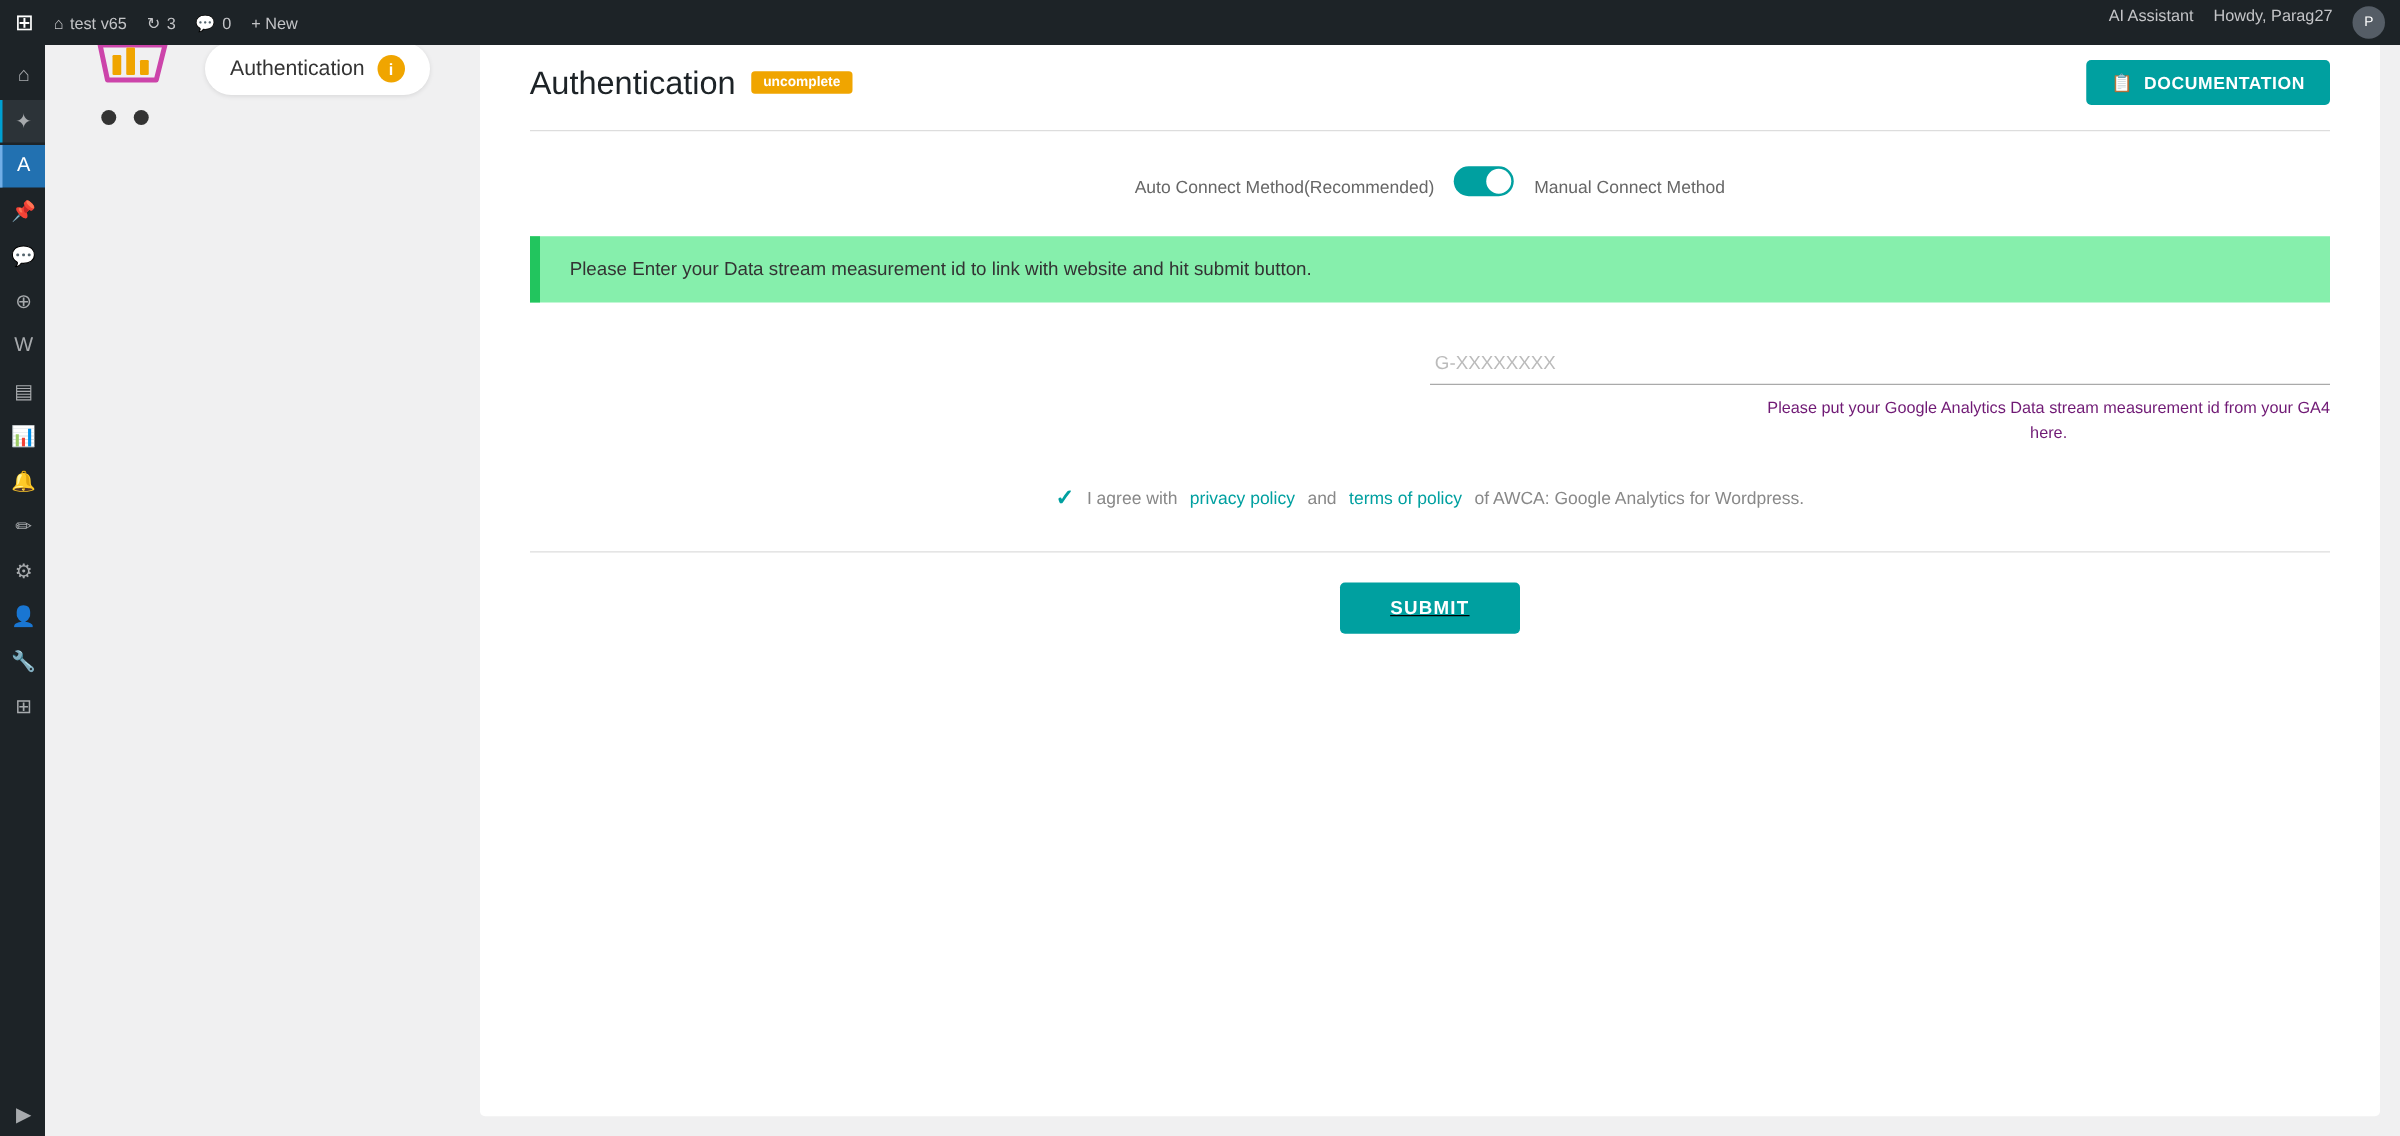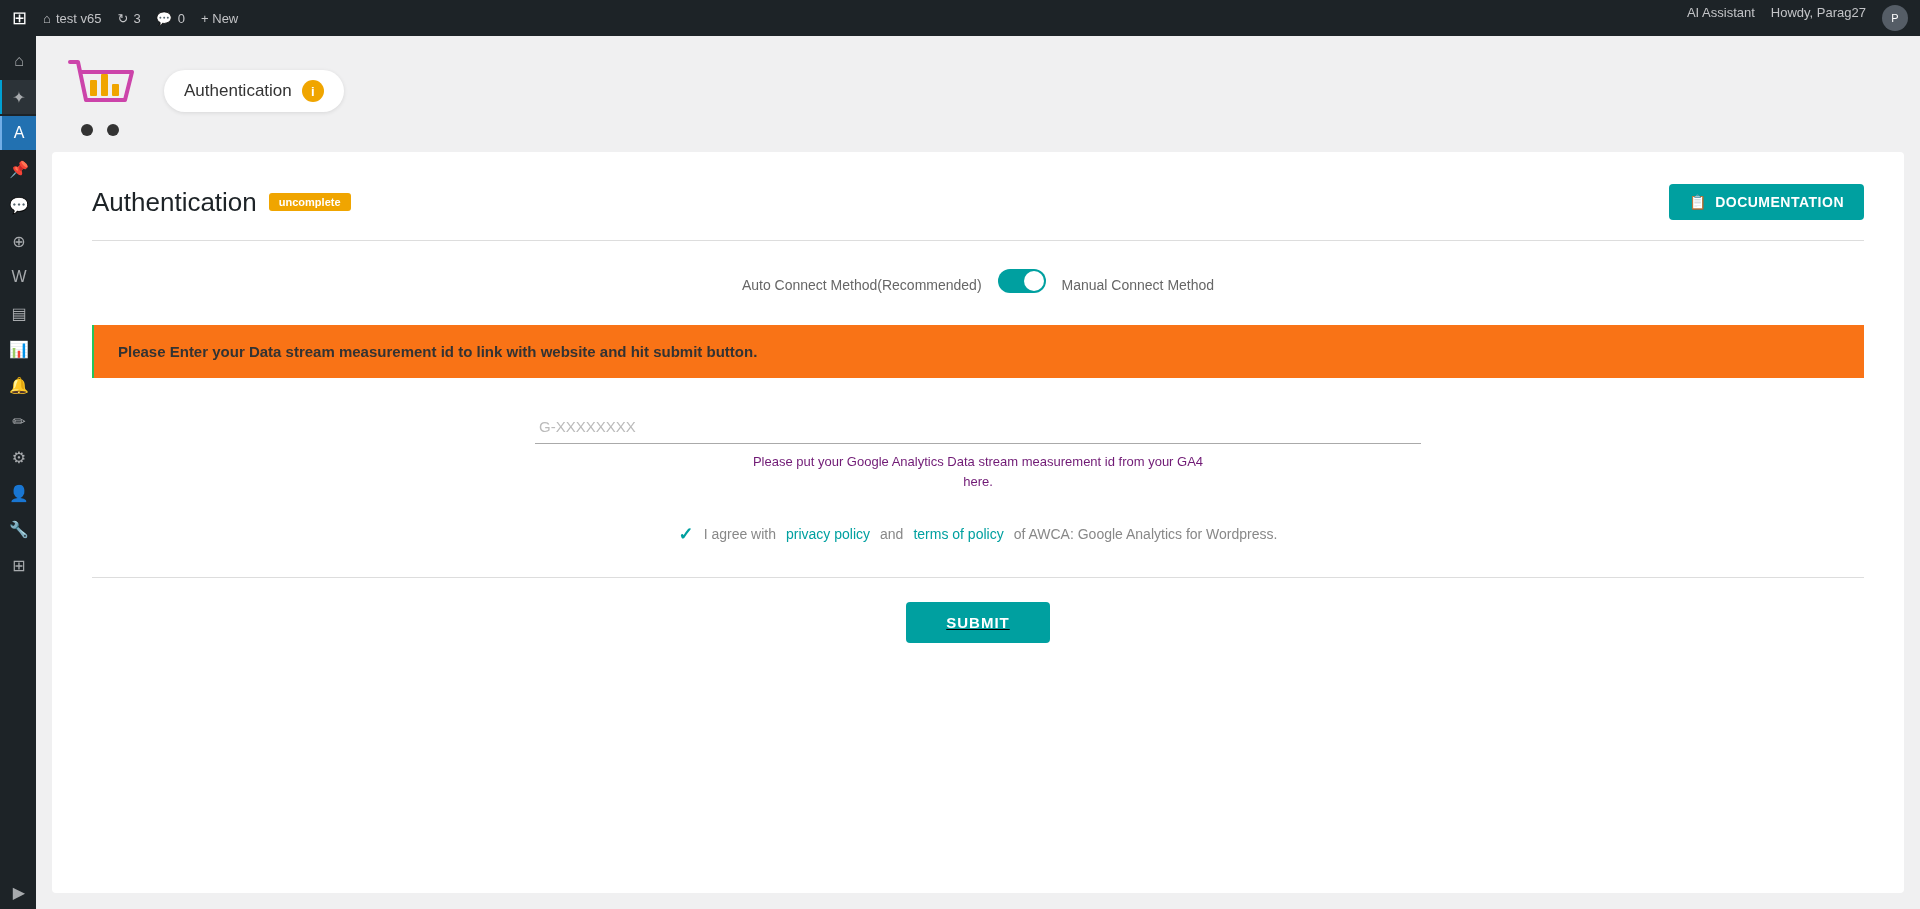--- a/index.html
+++ b/index.html
@@ -47,25 +47,24 @@
       color: #a7aaad;
       cursor: pointer;
       font-size: 16px;
       border-left: 2px solid transparent;
     }
     .sidebar-item.active { color: #fff; background: #2271b1; border-left-color: #72aee6; }
     .sidebar-item.highlight { background: #2c3338; border-left: 2px solid #00a0d2; }
 
     
     .main-wrapper {
-      margin-top: 36px;
       margin-left: 36px;
       flex: 1;
       display: flex;
-      flex-direction: column;
+      flex-direction: row;
     }
 
     
     .plugin-header {
       background: #f0f0f1;
       padding: 16px 24px 0 24px;
       display: flex;
       align-items: flex-start;
       gap: 24px;
     }
@@ -198,34 +197,34 @@
       height: 20px;
       background: #fff;
       border-radius: 50%;
       top: 2px;
       right: 2px;
       transition: 0.2s;
     }
 
     
     .info-box {
-      border-left: 2px solid #22c55e;
-      background: #f97316;
+      border-left: 8px solid #22c55e;
+      background: #86efac;
       padding: 18px 24px;
       margin-bottom: 32px;
       font-size: 15px;
-      font-weight: 700;
+      font-weight: 400;
       color: #333;
     }
 
     
     .input-section {
       display: flex;
       flex-direction: column;
-      align-items: center;
+      align-items: flex-end;
       gap: 8px;
       margin-bottom: 32px;
     }
     .measurement-input {
       width: 50%;
       border: none;
       border-bottom: 1px solid #aaa;
       outline: none;
       padding: 8px 4px;
       font-size: 15px;

